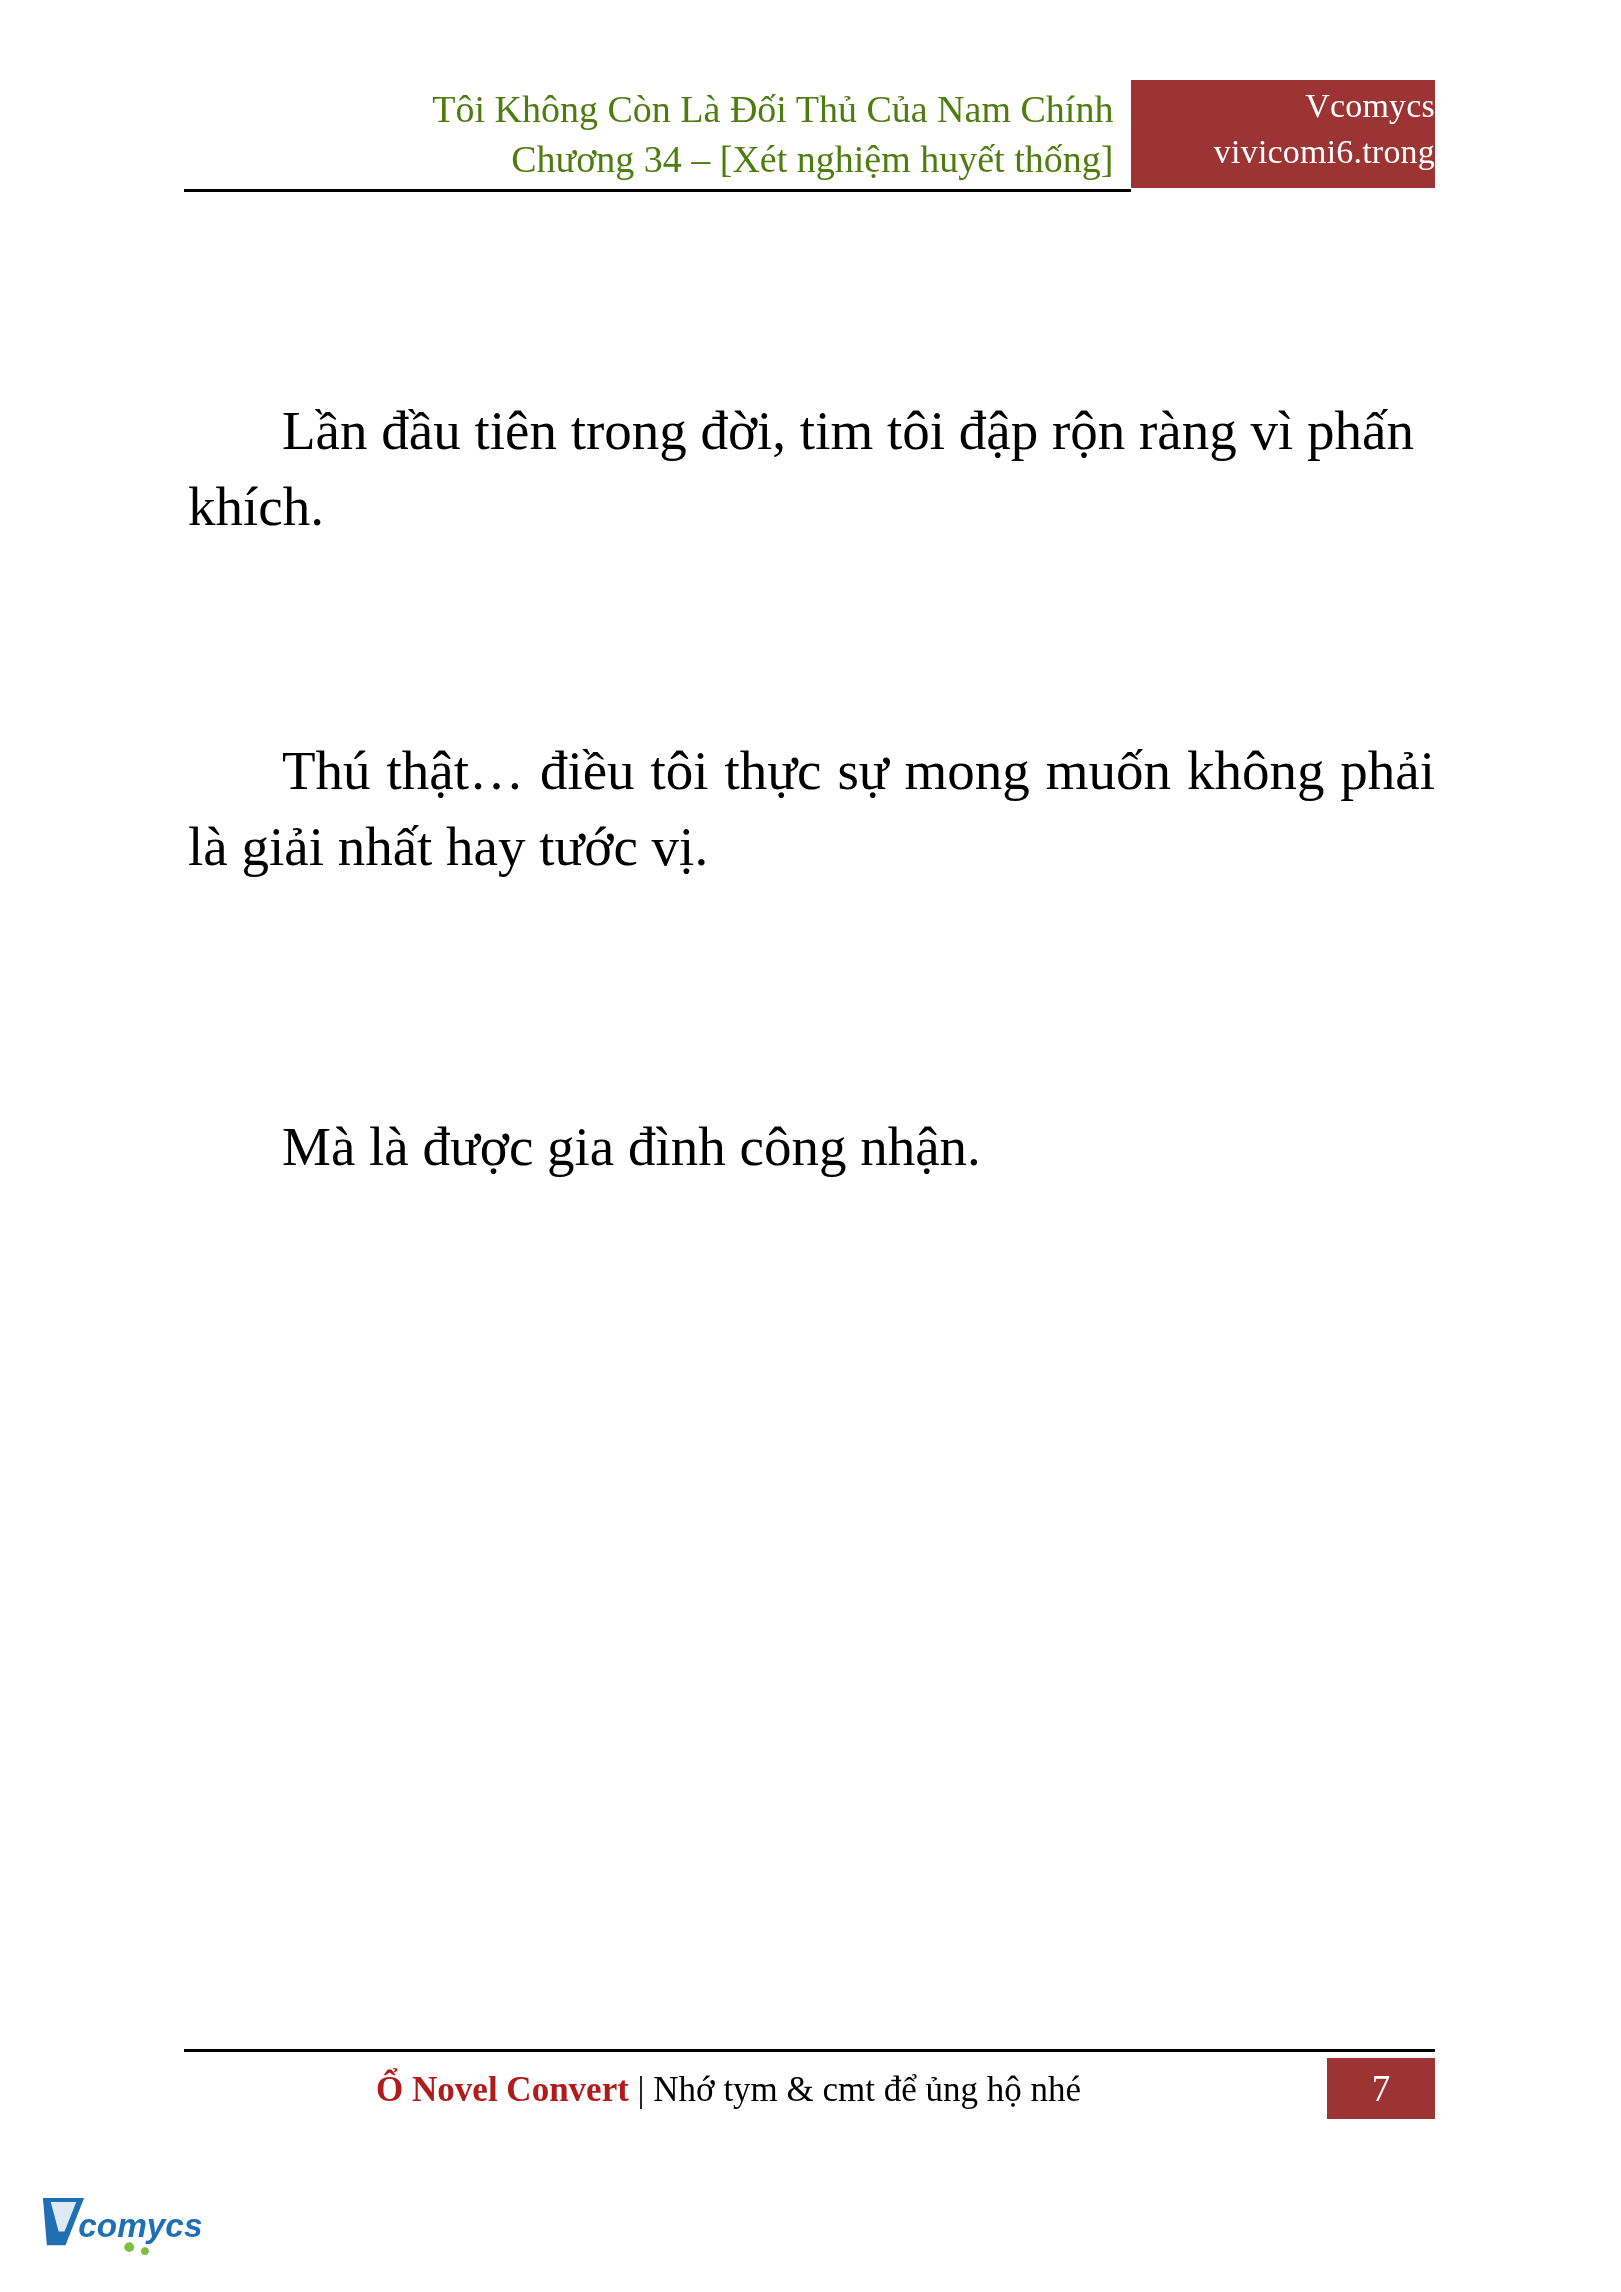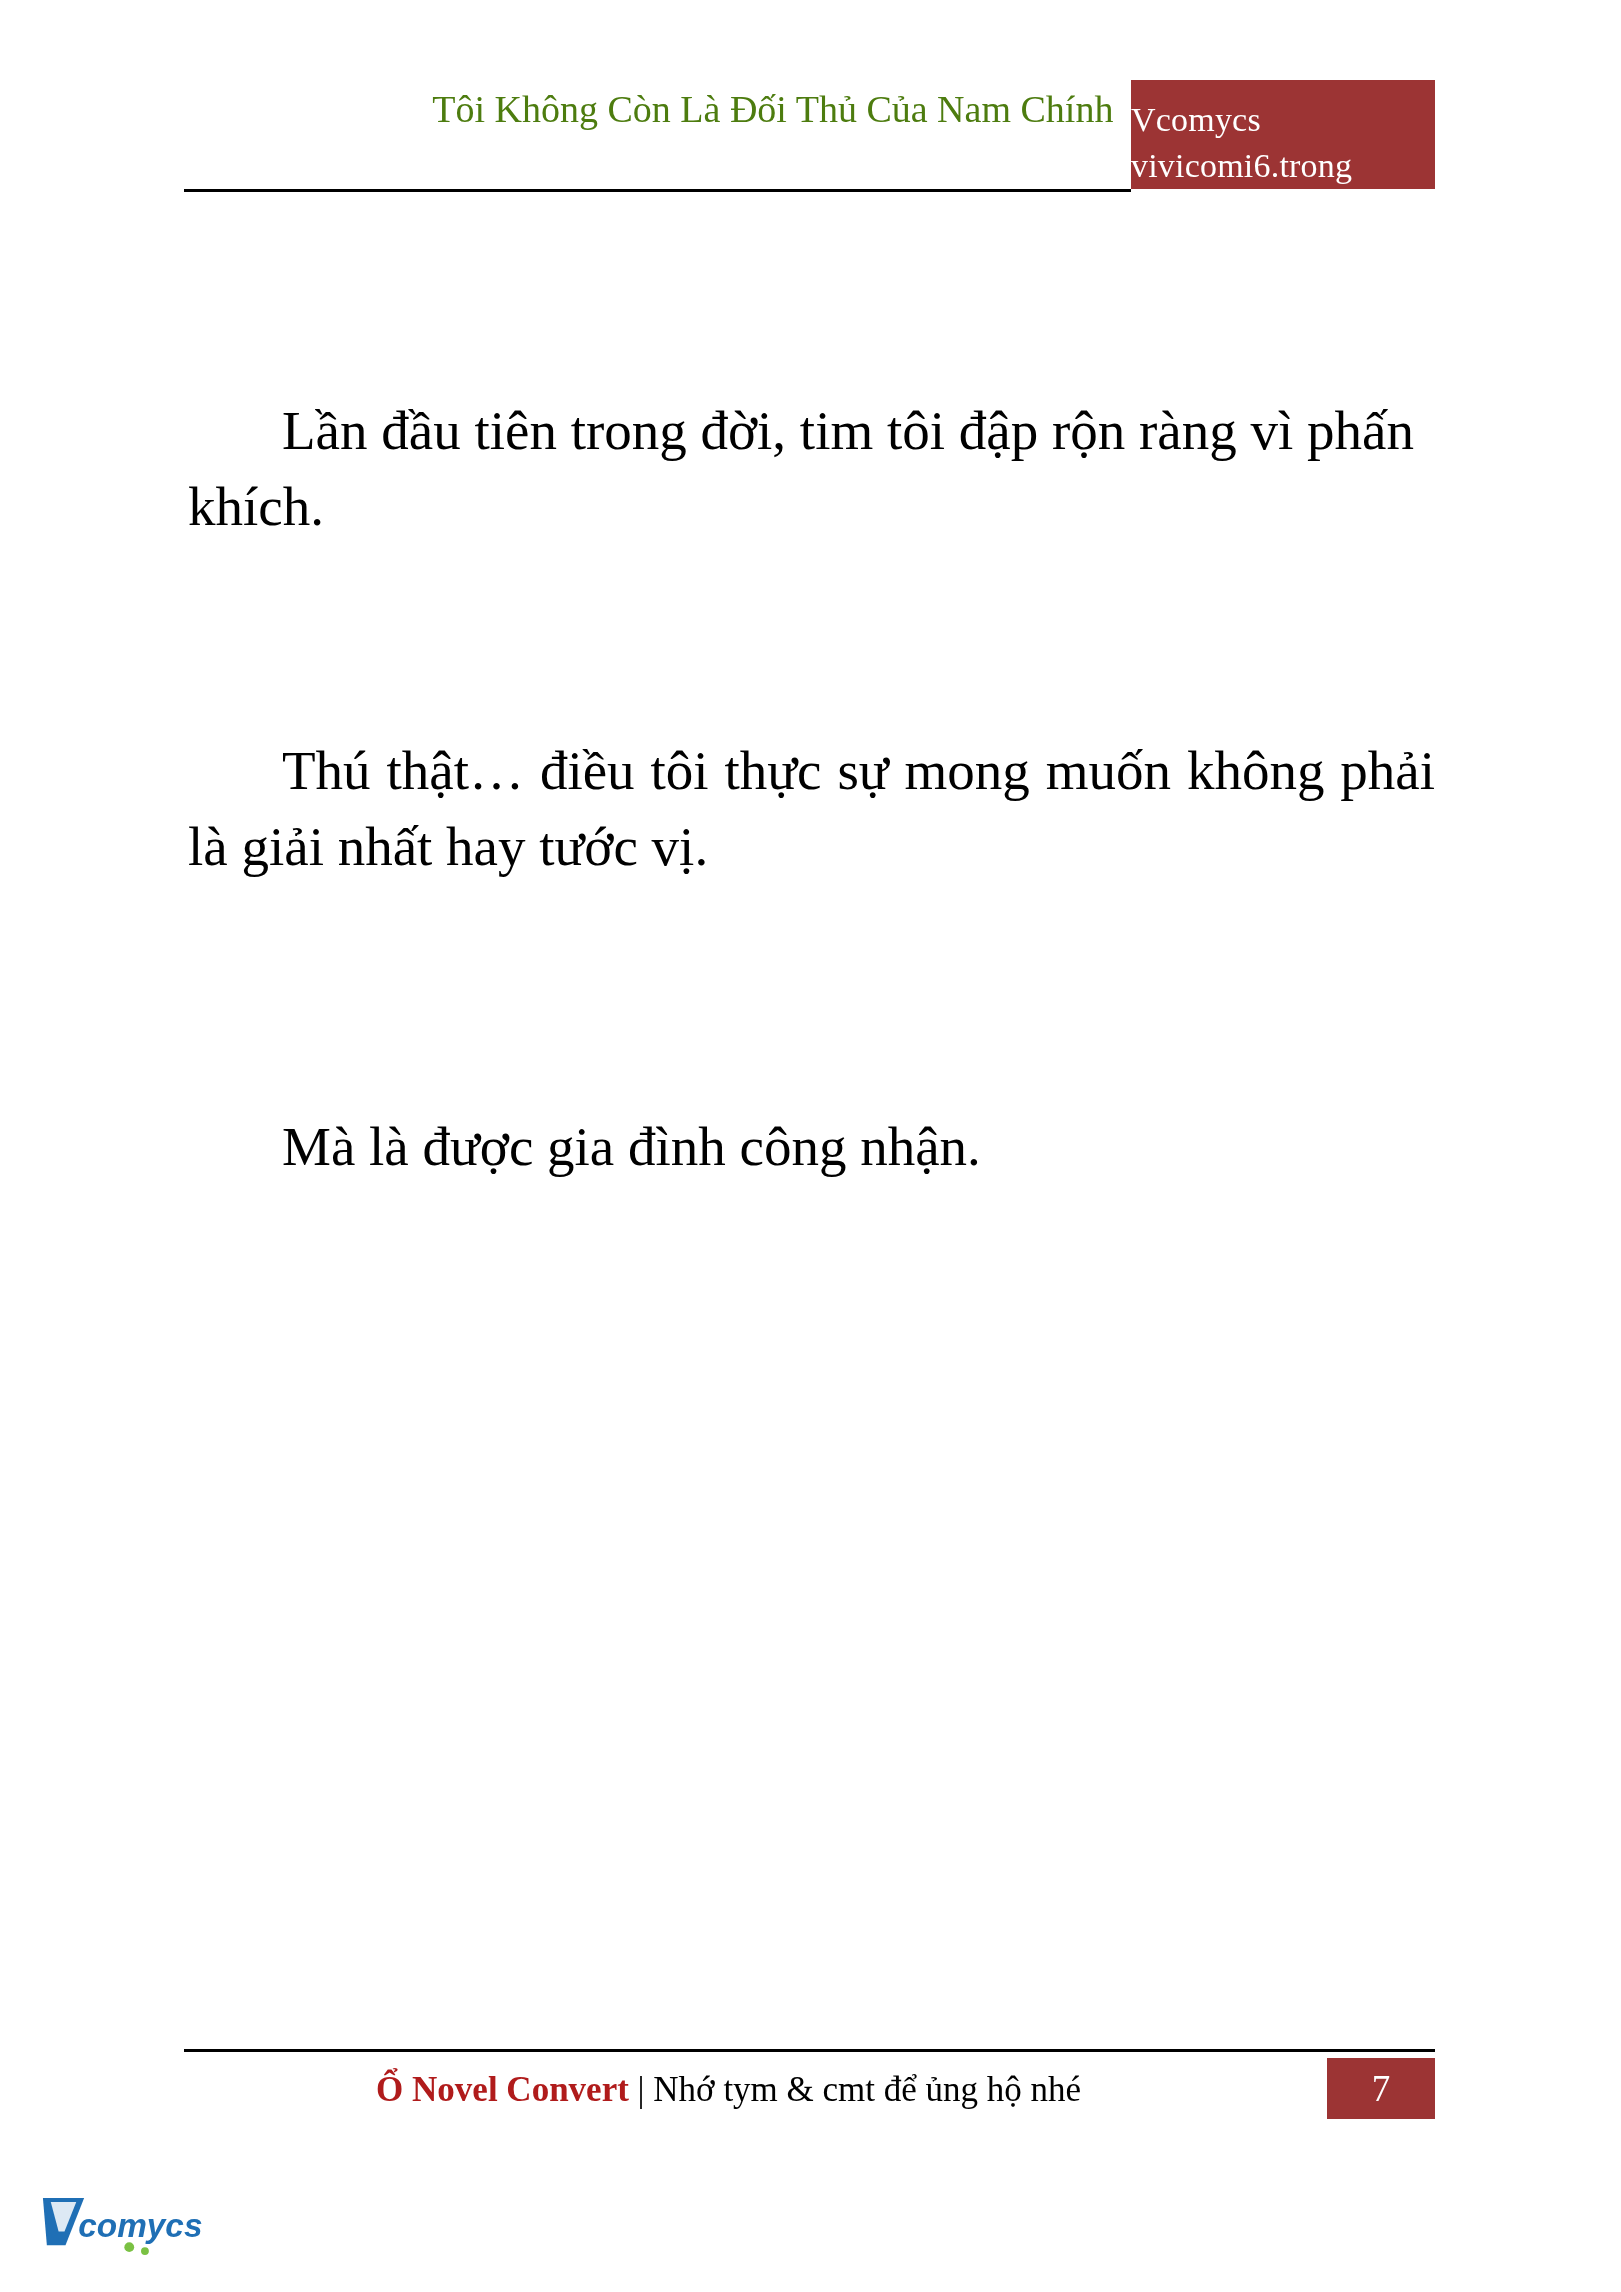--- a/index.html
+++ b/index.html
@@ -45,24 +45,24 @@
   }
   .header-title-line {
     white-space: nowrap;
   }
   .header-badge {
     background: #9c3434;
     color: #ffffff;
     width: 304px;
     min-height: 108px;
     box-sizing: border-box;
-    text-align: left;
+    text-align: right;
     font-size: 34px;
     line-height: 1.35;
-    padding-top: 17px;
+    padding-top: 3px;
     letter-spacing: 0.2px;
   }
   .header-rule {
     position: absolute;
     left: 0;
     top: 109px;
     width: 947px;
     height: 2.9px;
     background: #000000;
   }
@@ -149,20 +149,21 @@
 </style>
 </head>
 <body>
 
 <div class="page">
 
   <div class="header">
     <div class="header-inner">
       <div class="header-titles">
         <div class="header-title-line">Tôi Không Còn Là Đối Thủ Của Nam Chính</div>
+        <div class="header-title-line">Chương 34 – [Xét nghiệm huyết thống]</div>
       </div>
       <div class="header-badge">
         <div>Vcomycs</div>
         <div>vivicomi6.trong</div>
       </div>
     </div>
     <div class="header-rule"></div>
   </div>
 
   <div class="content">

